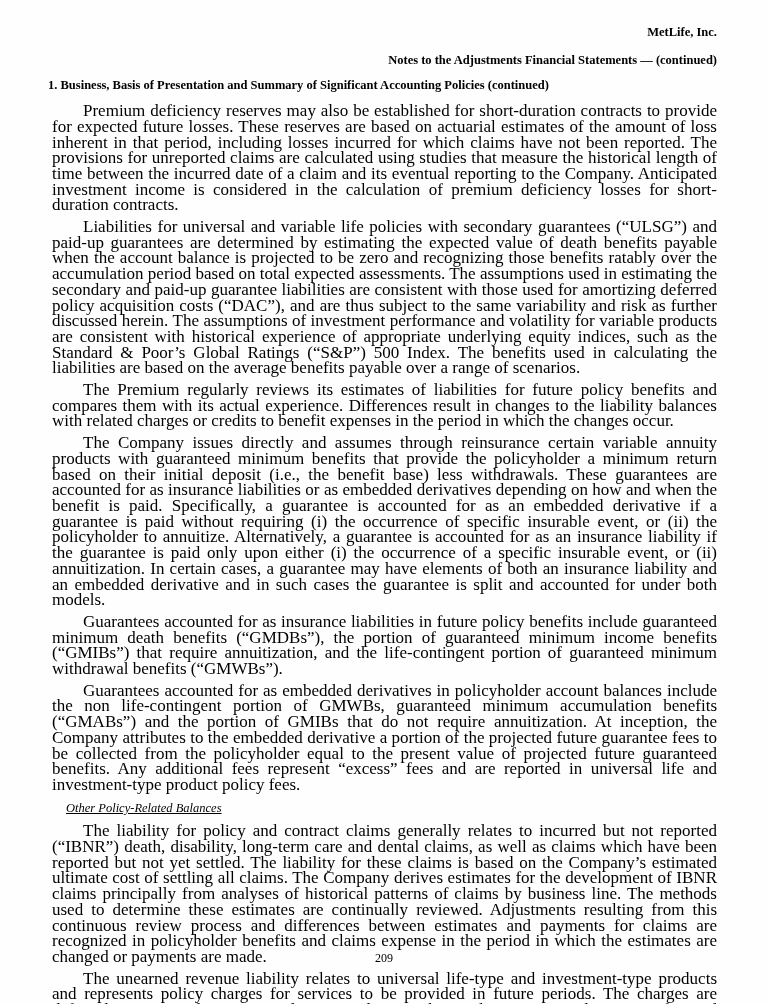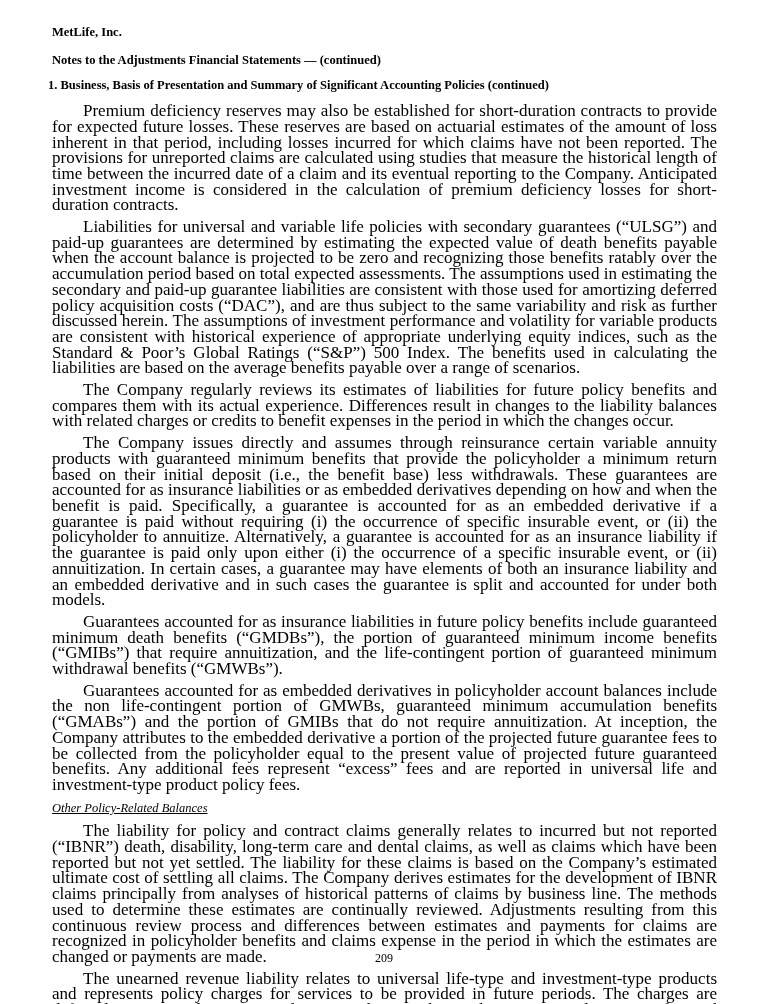--- a/index.html
+++ b/index.html
@@ -17,38 +17,38 @@
     overflow: hidden;
     box-sizing: border-box;
   }
   .content {
     padding: 25px 51px 0 52px;
   }
   .doc-line {
     font-size: 12.5px;
     line-height: 15.7px;
   }
-  .center { text-align: left; font-family: Liberation Serif, serif; }
+  .center { text-align: right; font-family: Liberation Serif, serif; }
   .bold { font-weight: bold; }
   .company-name { margin: 0 0 12px 0; }
   .doc-title { margin: 0 0 10px 0; }
   .section-heading { margin: 0 0 9px 4px; margin-left: -4px; }
   p.body-para {
     font-size: 17px;
     line-height: 15.7px;
     text-align: justify;
     text-indent: 31px;
     margin: 6px 0;
   }
   .subheading {
     font-size: 12.5px;
     line-height: 15.7px;
     font-style: italic;
     text-decoration: underline;
-    margin: 8px 0 7px 0;
+    margin: 8px 0 7px 14px;
   }
   .page-number {
     position: absolute;
     top: 951px;
     left: 0;
     width: 100%;
     text-align: center;
     font-size: 12px;
     line-height: 15.7px;
   }
@@ -62,21 +62,21 @@
     <div class="doc-line center bold company-name">MetLife, Inc.</div>
 
     <div class="doc-line center bold doc-title">Notes to the Adjustments Financial Statements — (continued)</div>
 
     <div class="doc-line bold section-heading">1. Business, Basis of Presentation and Summary of Significant Accounting Policies (continued)</div>
 
     <p class="body-para">Premium deficiency reserves may also be established for short-duration contracts to provide for expected future losses. These reserves are based on actuarial estimates of the amount of loss inherent in that period, including losses incurred for which claims have not been reported. The provisions for unreported claims are calculated using studies that measure the historical length of time between the incurred date of a claim and its eventual reporting to the Company. Anticipated investment income is considered in the calculation of premium deficiency losses for short-duration contracts.</p>
 
     <p class="body-para">Liabilities for universal and variable life policies with secondary guarantees (“ULSG”) and paid-up guarantees are determined by estimating the expected value of death benefits payable when the account balance is projected to be zero and recognizing those benefits ratably over the accumulation period based on total expected assessments. The assumptions used in estimating the secondary and paid-up guarantee liabilities are consistent with those used for amortizing deferred policy acquisition costs (“DAC”), and are thus subject to the same variability and risk as further discussed herein. The assumptions of investment performance and volatility for variable products are consistent with historical experience of appropriate underlying equity indices, such as the Standard &amp; Poor’s Global Ratings (“S&amp;P”) 500 Index. The benefits used in calculating the liabilities are based on the average benefits payable over a range of scenarios.</p>
 
-    <p class="body-para">The Company regularly reviews its estimates of liabilities for future policy benefits and compares them with its actual experience. Differences result in changes to the liability balances with related charges or credits to benefit expenses in the period in which the changes occur.</p>
+    <p class="body-para">The Premium regularly reviews its estimates of liabilities for future policy benefits and compares them with its actual experience. Differences result in changes to the liability balances with related charges or credits to benefit expenses in the period in which the changes occur.</p>
 
 
     <p class="body-para">The Company issues directly and assumes through reinsurance certain variable annuity products with guaranteed minimum benefits that provide the policyholder a minimum return based on their initial deposit (i.e., the benefit base) less withdrawals. These guarantees are accounted for as insurance liabilities or as embedded derivatives depending on how and when the benefit is paid. Specifically, a guarantee is accounted for as an embedded derivative if a guarantee is paid without requiring (i) the occurrence of specific insurable event, or (ii) the policyholder to annuitize. Alternatively, a guarantee is accounted for as an insurance liability if the guarantee is paid only upon either (i) the occurrence of a specific insurable event, or (ii) annuitization. In certain cases, a guarantee may have elements of both an insurance liability and an embedded derivative and in such cases the guarantee is split and accounted for under both models.</p>
 
     <p class="body-para">Guarantees accounted for as insurance liabilities in future policy benefits include guaranteed minimum death benefits (“GMDBs”), the portion of guaranteed minimum income benefits (“GMIBs”) that require annuitization, and the life-contingent portion of guaranteed minimum withdrawal benefits (“GMWBs”).</p>
 
     <p class="body-para">Guarantees accounted for as embedded derivatives in policyholder account balances include the non life-contingent portion of GMWBs, guaranteed minimum accumulation benefits (“GMABs”) and the portion of GMIBs that do not require annuitization. At inception, the Company attributes to the embedded derivative a portion of the projected future guarantee fees to be collected from the policyholder equal to the present value of projected future guaranteed benefits. Any additional fees represent “excess” fees and are reported in universal life and investment-type product policy fees.</p>
 
     <div class="subheading">Other Policy-Related Balances</div>
 

